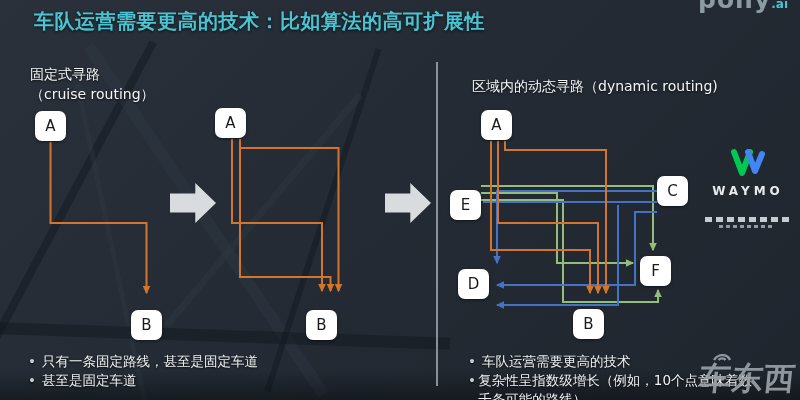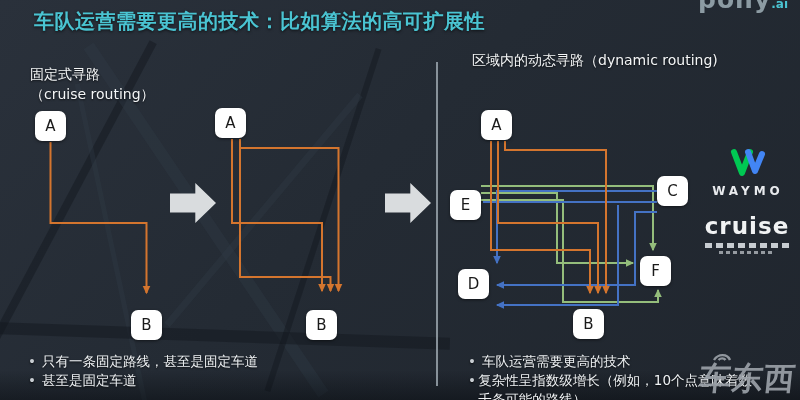--- a/index.html
+++ b/index.html
@@ -103,21 +103,21 @@
   <div class="brand-partial">
     <div class="bp-inner">
       <span class="bp-name">pony</span><span class="bp-suffix">.ai</span>
     </div>
   </div>
 
   <div class="col-head" style="left:30px">
     <div>固定式寻路</div>
     <div>（cruise routing）</div>
   </div>
-  <div class="col-head" style="left:472px;top:50px">区域内的动态寻路（dynamic routing)</div>
+  <div class="col-head" style="left:472px;top:76px">区域内的动态寻路（dynamic routing)</div>
 
   <div class="divider"></div>
 
   <div class="diagram" style="left:25px;top:105px;width:165px;height:240px">
     <svg width="165" height="240">
       <path class="rt or" d="M25.5,37 V118 H121.5 V188" marker-end="url(#m-or)"></path>
     </svg>
     <div class="node" style="left:10px;top:6px">A</div>
     <div class="node" style="left:106px;top:205px">B</div>
   </div>
@@ -160,21 +160,20 @@
 
   <div class="logo-waymo">
     <svg width="42" height="30" viewBox="0 0 42 30">
       <path d="M7,4 L15,25 L23,4" fill="none" style="stroke:var(--waymo-green,#00C853)" stroke-width="6" stroke-linecap="round" stroke-linejoin="round"></path>
       <path d="M21,4 L28,23 L35,6" fill="none" style="stroke:var(--waymo-blue,#4285F4)" stroke-width="6" stroke-linecap="round" stroke-linejoin="round"></path>
     </svg>
     <div class="waymo-text">WAYMO</div>
   </div>
 
   <div class="logo-cruise">
-    <div class="cruise-text">cruise</div>
     <div class="cruise-dashes"></div>
     <div class="cruise-dashes small"></div>
   </div>
 
   <div class="notes" style="left:28px;width:360px">
     <div class="note">
       <span class="dot">•</span>
       <span>只有一条固定路线，甚至是固定车道</span>
     </div>
     <div class="note">

